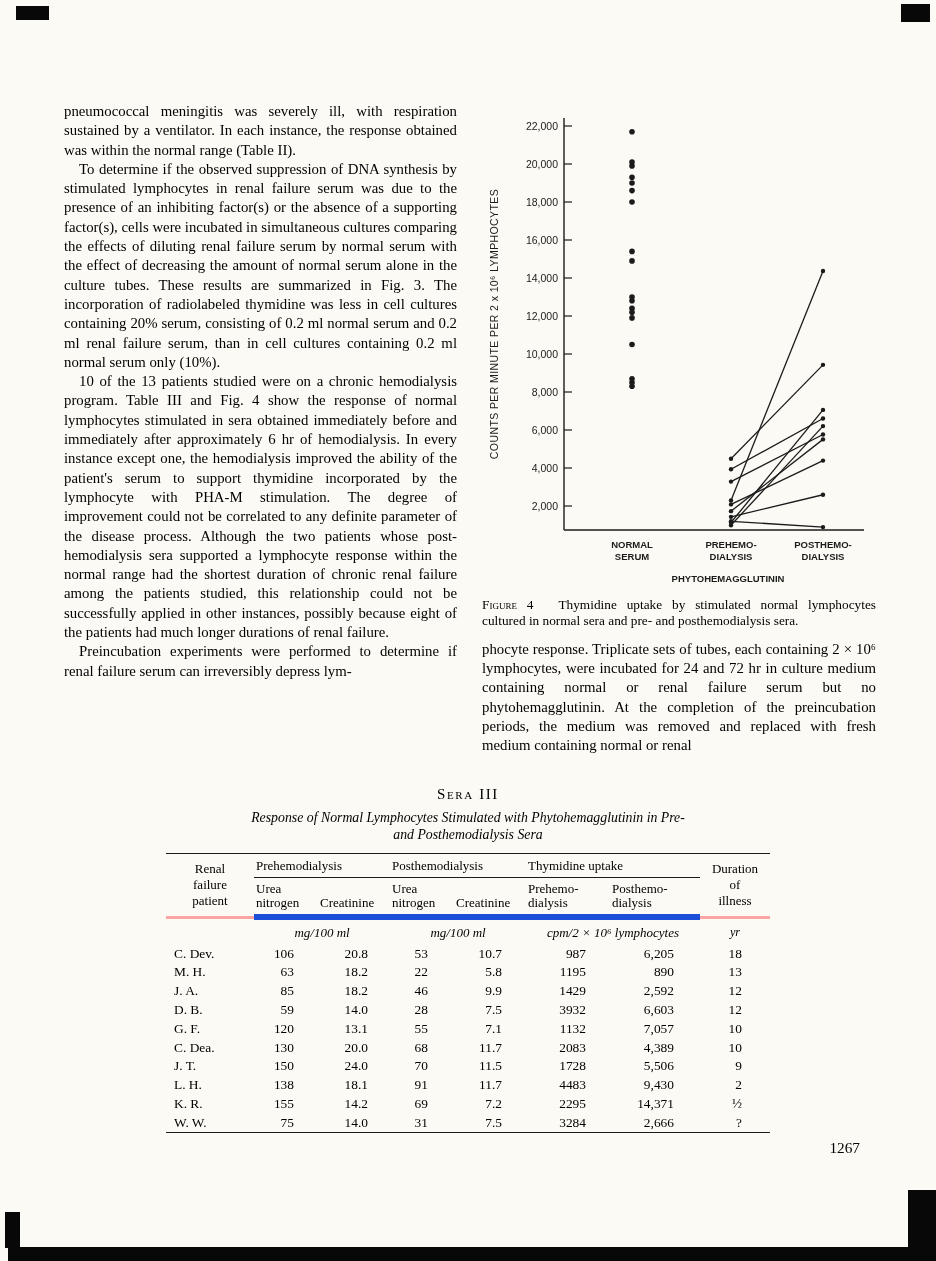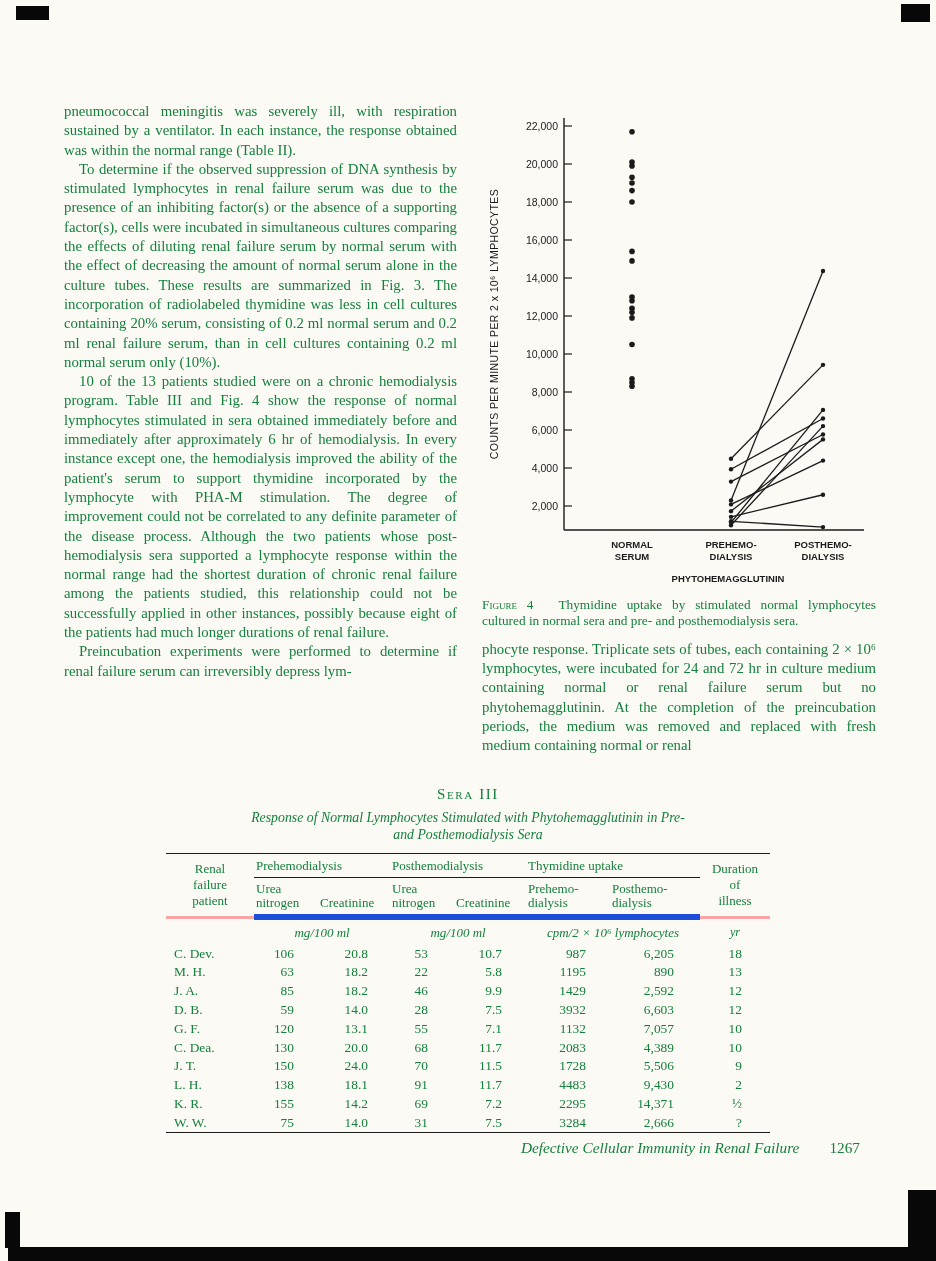--- a/index.html
+++ b/index.html
@@ -1,18 +1,18 @@
 <!DOCTYPE html>
 <html><head>
 <meta charset="utf-8">
 <style>
   html,body { margin:0; padding:0; }
   .page {
     position:relative; width:936px; height:1261px;
-    background:#fbfaf5; color:#15803d;
+    background:#fbfaf5; color:#000000;
     font-family:"Liberation Serif", serif;
     overflow:hidden;
   }
   
   .mark { position:absolute; background:#080808; }
   .mark-tl { left:16px; top:6px; width:33px; height:14px; }
   .mark-tr { left:901px; top:4px; width:29px; height:18px; }
   .mark-bl { left:5px; top:1212px; width:15px; height:36px; }
   .mark-br { left:908px; top:1190px; width:28px; height:62px; }
   .mark-bottom { left:8px; top:1247px; width:928px; height:14px; }
@@ -341,17 +341,16 @@
             <td class="c4">7.5</td>
             <td class="c5">3284</td>
             <td class="c6">2,666</td>
             <td class="c7">?</td>
           </tr>
         </tbody>
     </table>
   </div>
 
   <div class="footer">
-    <span class="running-title">Defective Cellular Immunity in Renal Failure</span>
     <span class="page-number">1267</span>
   </div>
 
 </div>
 
 </body></html>

